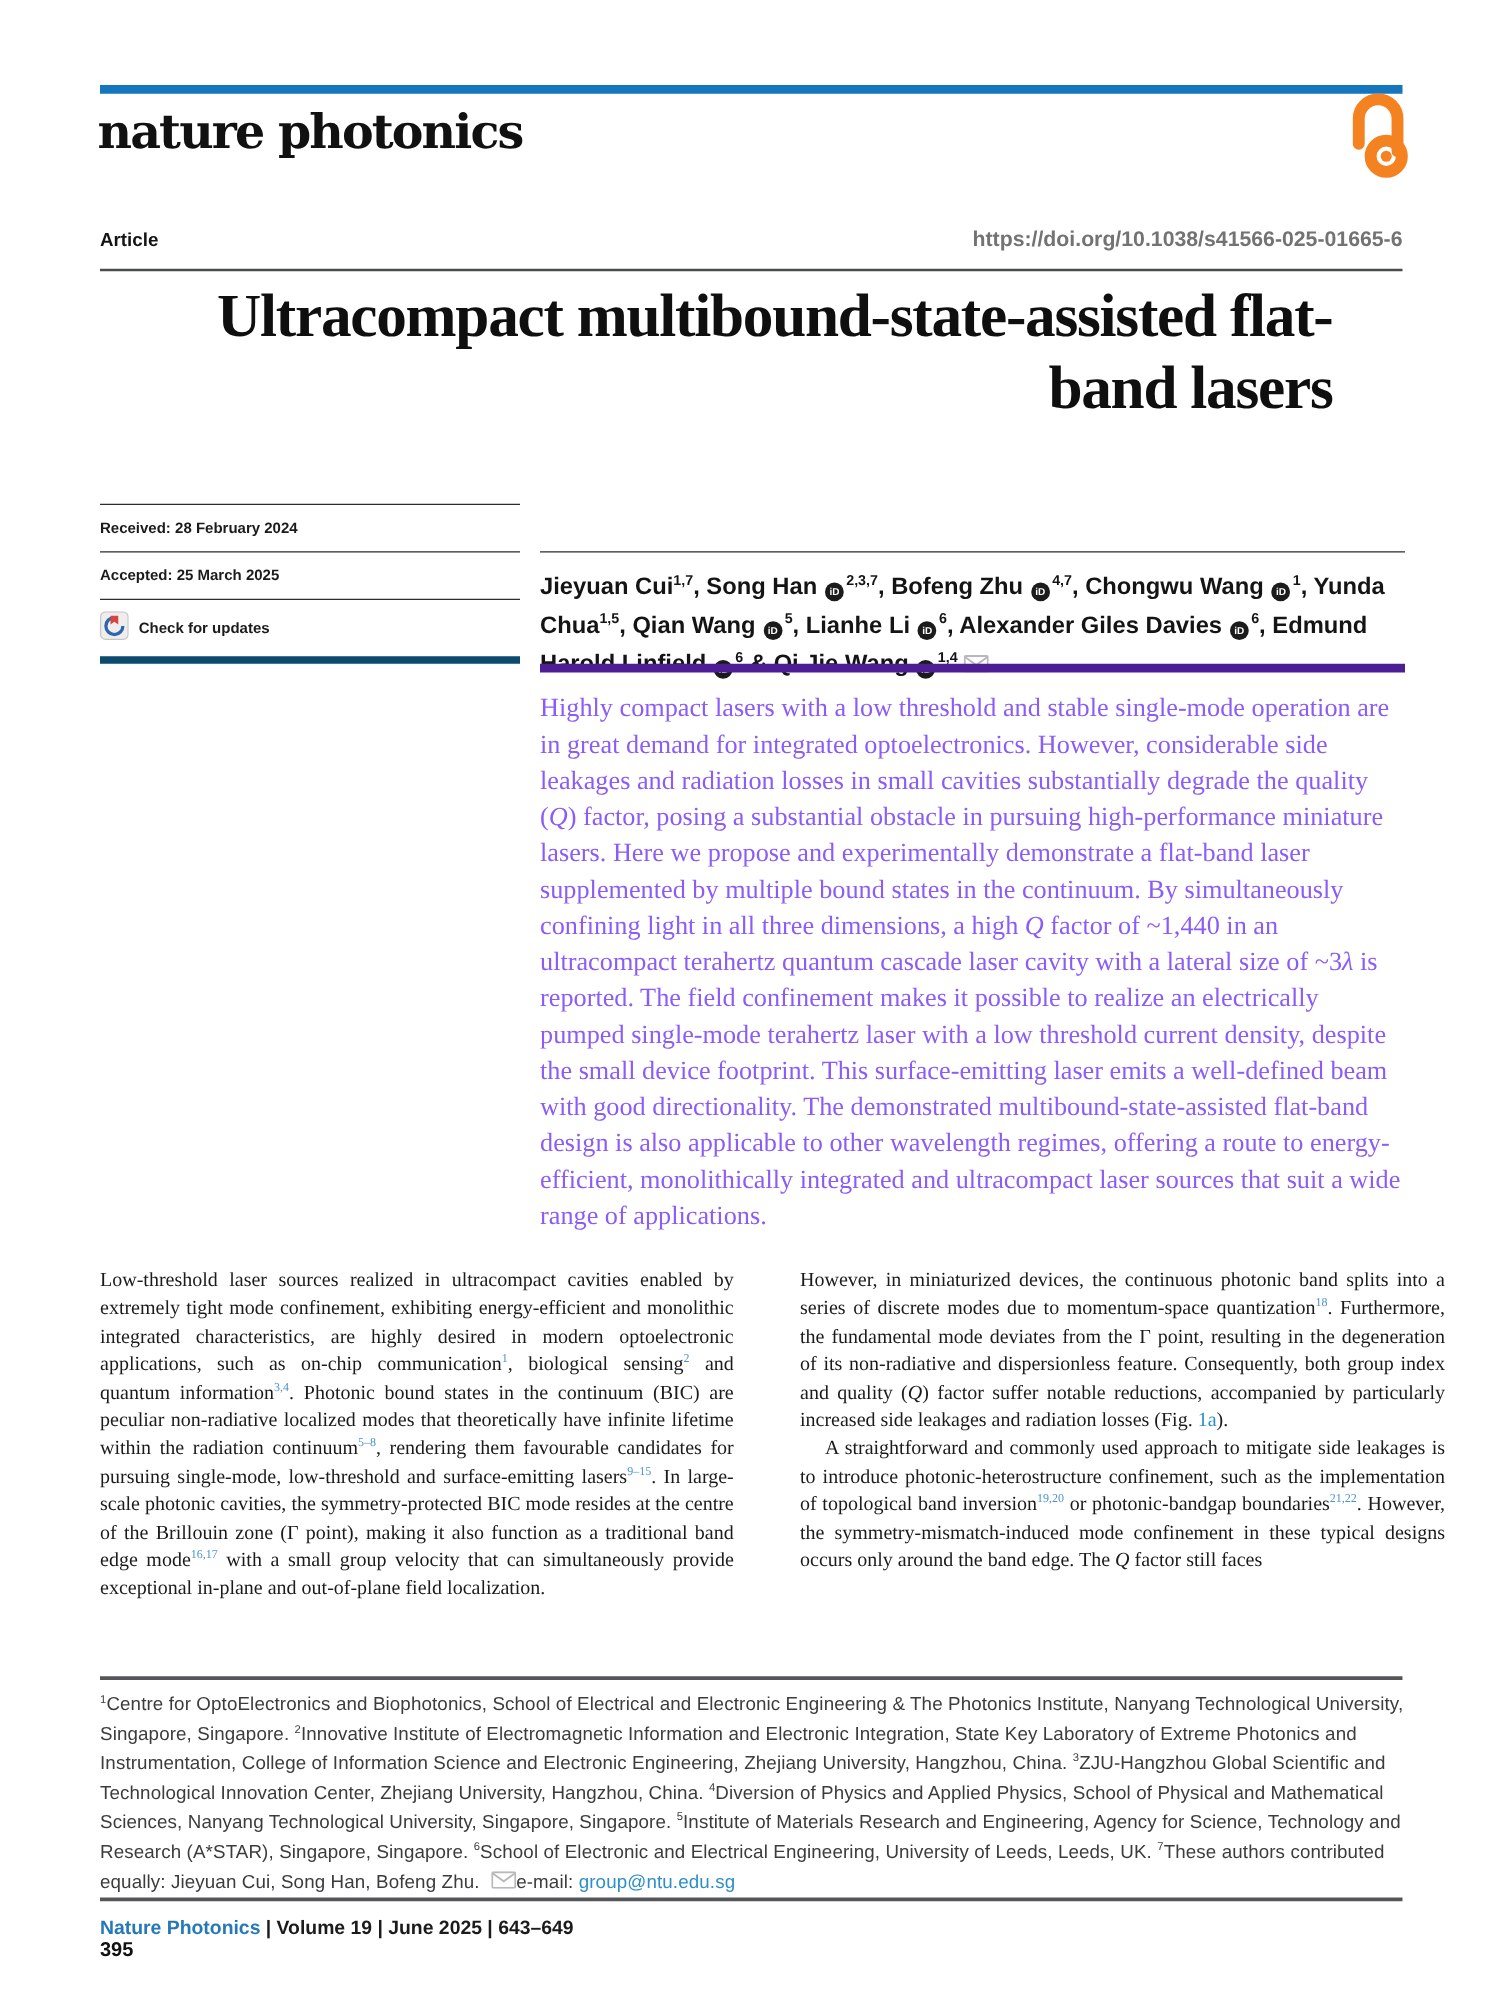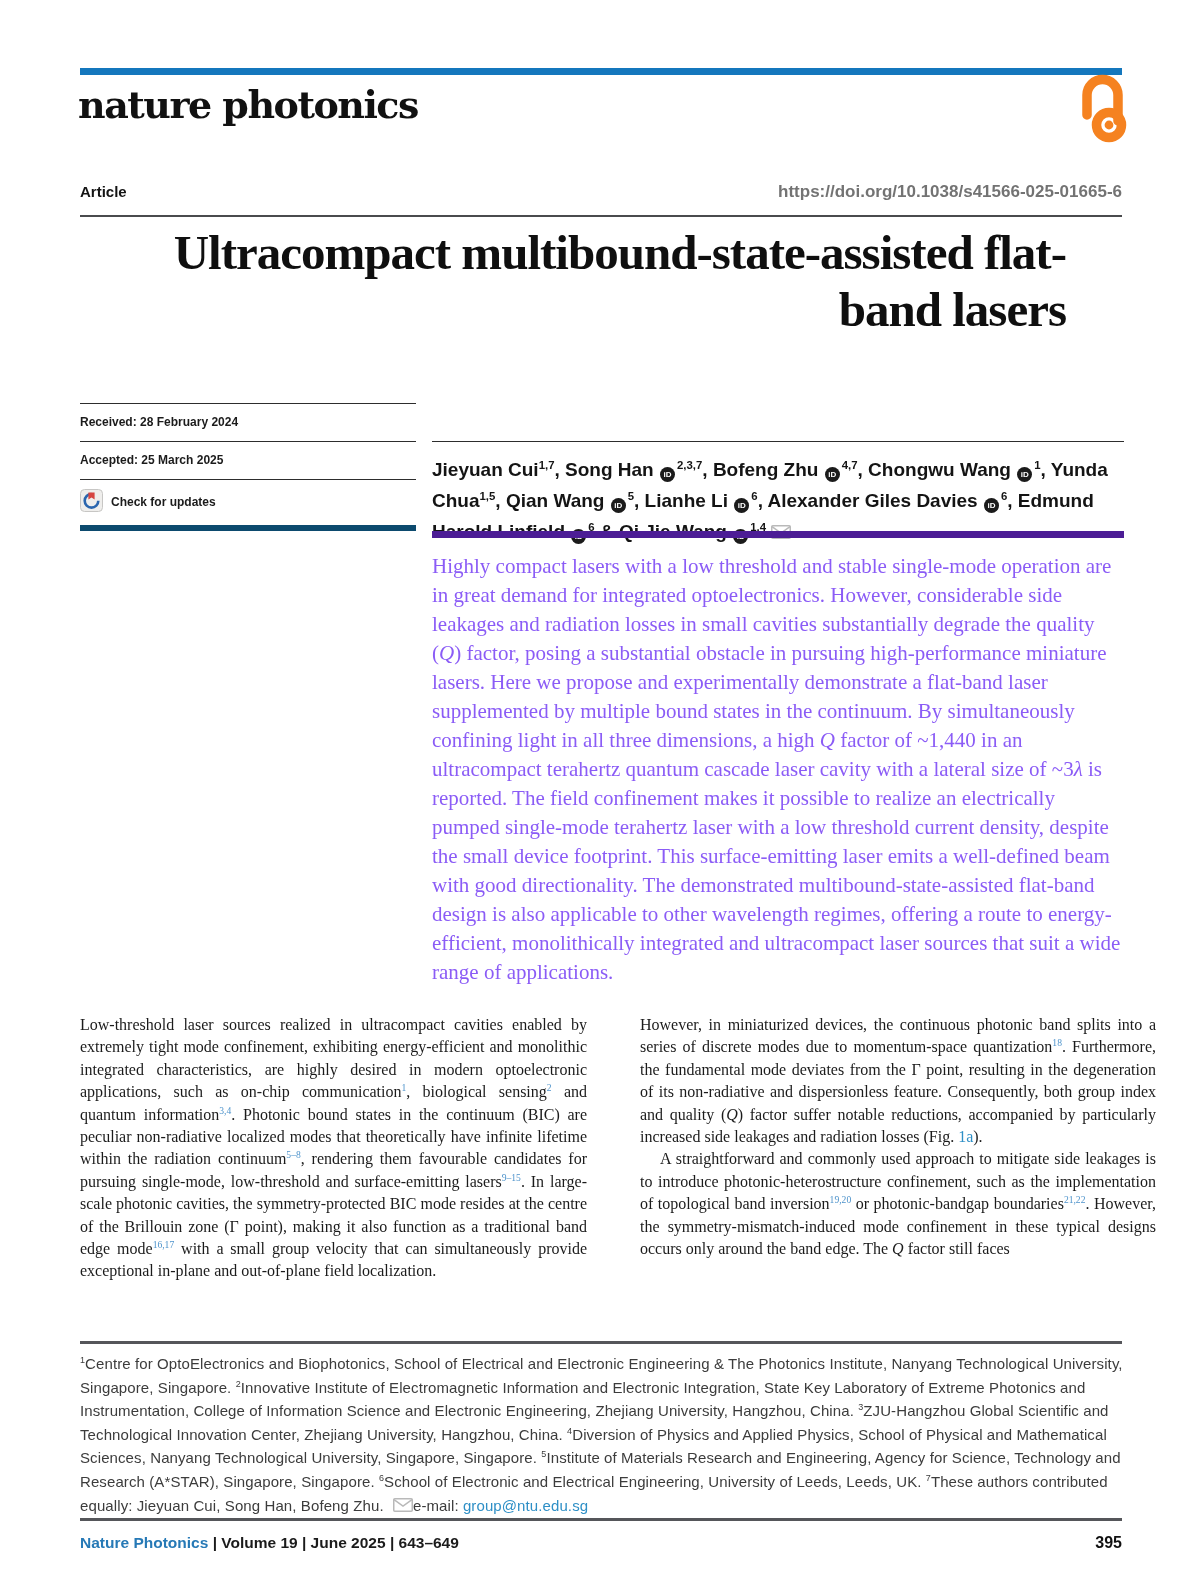--- a/index.html
+++ b/index.html
@@ -42,21 +42,21 @@
   i { font-style:italic; }
 
   .orcid-icon { display:inline-block; width:15px; height:15px; border-radius:50%; background:#1b1b1b; color:#fff; font-size:8px; font-weight:bold; line-height:15px; text-align:center; vertical-align:-1px; margin:0 2px 0 1px; font-family:"Liberation Sans", sans-serif; letter-spacing:0; }
   .mail-icon { display:inline-block; vertical-align:-1px; margin-left:5px; }
 
   .fn-rule { position:absolute; left:80px; top:1341px; width:1042px; height:2.5px; background:#55565A; }
   .footnotes { position:absolute; left:80px; top:1352px; width:1044px; font-size:15px; line-height:23.6px; color:#3C3C3C; letter-spacing:0.1px; font-weight:normal; }
   .footnotes sup.aff { color:#3C3C3C; }
 
   .footer-rule { position:absolute; left:80px; top:1518px; width:1042px; height:2.5px; background:#55565A; }
-  .footer { position:absolute; left:80px; top:1534px; width:1042px; display:flex; justify-content:space-between; align-items:baseline; font-size:15.5px; font-weight:bold; color:#1b1b1b; }
+  .footer { position:absolute; left:80px; top:1534px; width:1042px; display:flex; justify-content:space-between; align-items:baseline; font-size:15.5px; font-weight:bold; color:#1b1b1b;flex-direction:column; }
   .footer .lnk { color:#2679B6; }
   .page-num { font-size:16px; font-weight:bold; color:#111; }
 </style>
 </head>
 <body>
 
 <div class="page">
 
   <div class="bluebar"></div>
 

